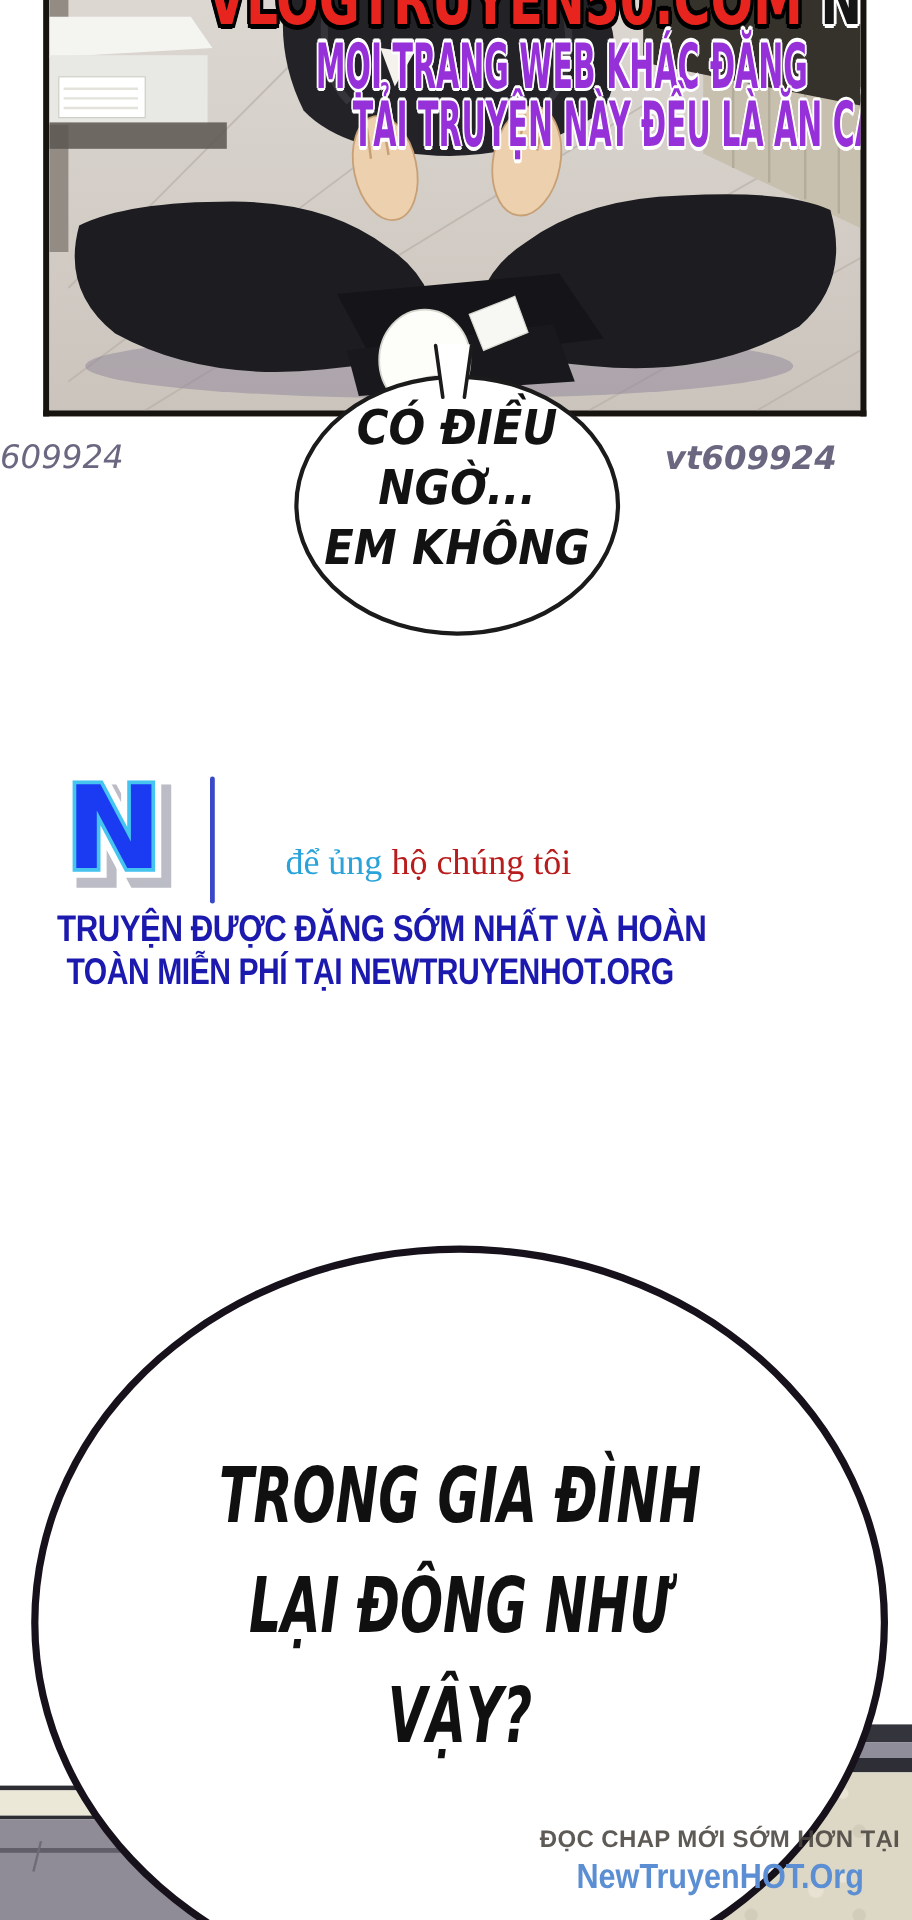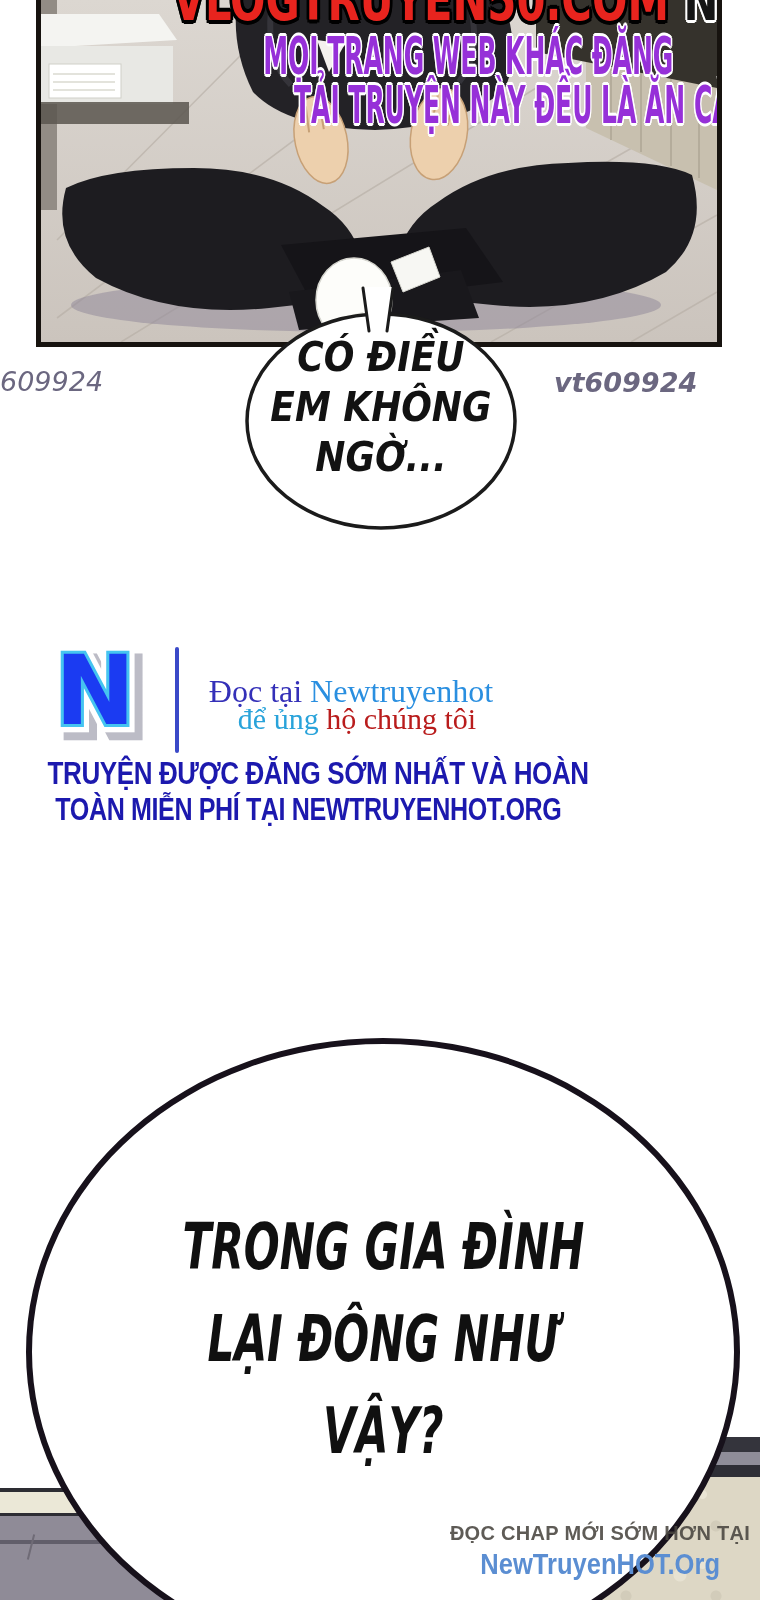--- a/index.html
+++ b/index.html
@@ -151,34 +151,31 @@
   <div class="abs wm" style="left:554px;top:368px;font-weight:bold;">vt609924</div>
 
   <svg id="bubble1-svg" class="abs" width="280" height="250" viewBox="0 0 280 250">
     <ellipse cx="139" cy="136" rx="134" ry="107" fill="#ffffff" stroke="#1b1b1b" stroke-width="3.5"></ellipse>
     <polygon points="121,2 151,2 145,46 127,46" fill="#ffffff"></polygon>
     <line x1="121" y1="3" x2="127" y2="46" stroke="#1b1b1b" stroke-width="3" stroke-linecap="round"></line>
     <line x1="151" y1="3" x2="145" y2="46" stroke="#1b1b1b" stroke-width="3" stroke-linecap="round"></line>
   </svg>
   <div id="bubble1-text" class="abs">
     <div><span class="sq">CÓ ĐIỀU</span></div>
+    <div><span class="sq">NGỜ...</span></div>
     <div><span class="sq">EM KHÔNG</span></div>
-    <div><span class="sq">NGỜ...</span></div>
   </div>
 
   <svg class="abs" style="left:42px;top:644px;" width="106" height="102" viewBox="0 0 104 100">
     <text x="56" y="81" transform="translate(4,5)" text-anchor="middle" font-family="DejaVu Sans, sans-serif" font-weight="bold" font-size="94" fill="#bcbcc6" stroke="#bcbcc6" stroke-width="16" paint-order="stroke">N</text>
     <text x="52" y="78" text-anchor="middle" font-family="DejaVu Sans, sans-serif" font-weight="bold" font-size="94" fill="#ffffff" stroke="#ffffff" stroke-width="16" paint-order="stroke">N</text>
     <text x="52" y="78" text-anchor="middle" font-family="DejaVu Sans, sans-serif" font-weight="bold" font-size="94" fill="#45c4f0" stroke="#45c4f0" stroke-width="6" paint-order="stroke">N</text>
     <text x="52" y="78" text-anchor="middle" font-family="DejaVu Sans, sans-serif" font-weight="bold" font-size="94" fill="#1b3bf2">N</text>
   </svg>
   <div id="promo-divider" class="abs"></div>
-  <div id="tag1" class="abs serifline">
-    <span style="color:#3430b8;">Đọc tại </span><span style="color:#2a8fe0;">Newtruyenhot</span>
-  </div>
   <div id="tag2" class="abs serifline">
     <span style="color:#29a3da;margin-left:12px;">để ủng </span><span style="color:#b91c1c;">hộ chúng tôi</span>
   </div>
   <div id="banner1" class="abs banner"><span class="sq">TRUYỆN ĐƯỢC ĐĂNG SỚM NHẤT VÀ HOÀN</span></div>
   <div id="banner2" class="abs banner"><span class="sq">TOÀN MIỄN PHÍ TẠI NEWTRUYENHOT.ORG</span></div>
 
   <div id="frag-left" class="abs">
     <div class="b1"></div>
       <div class="b2"></div>
       <div class="b3"></div>

